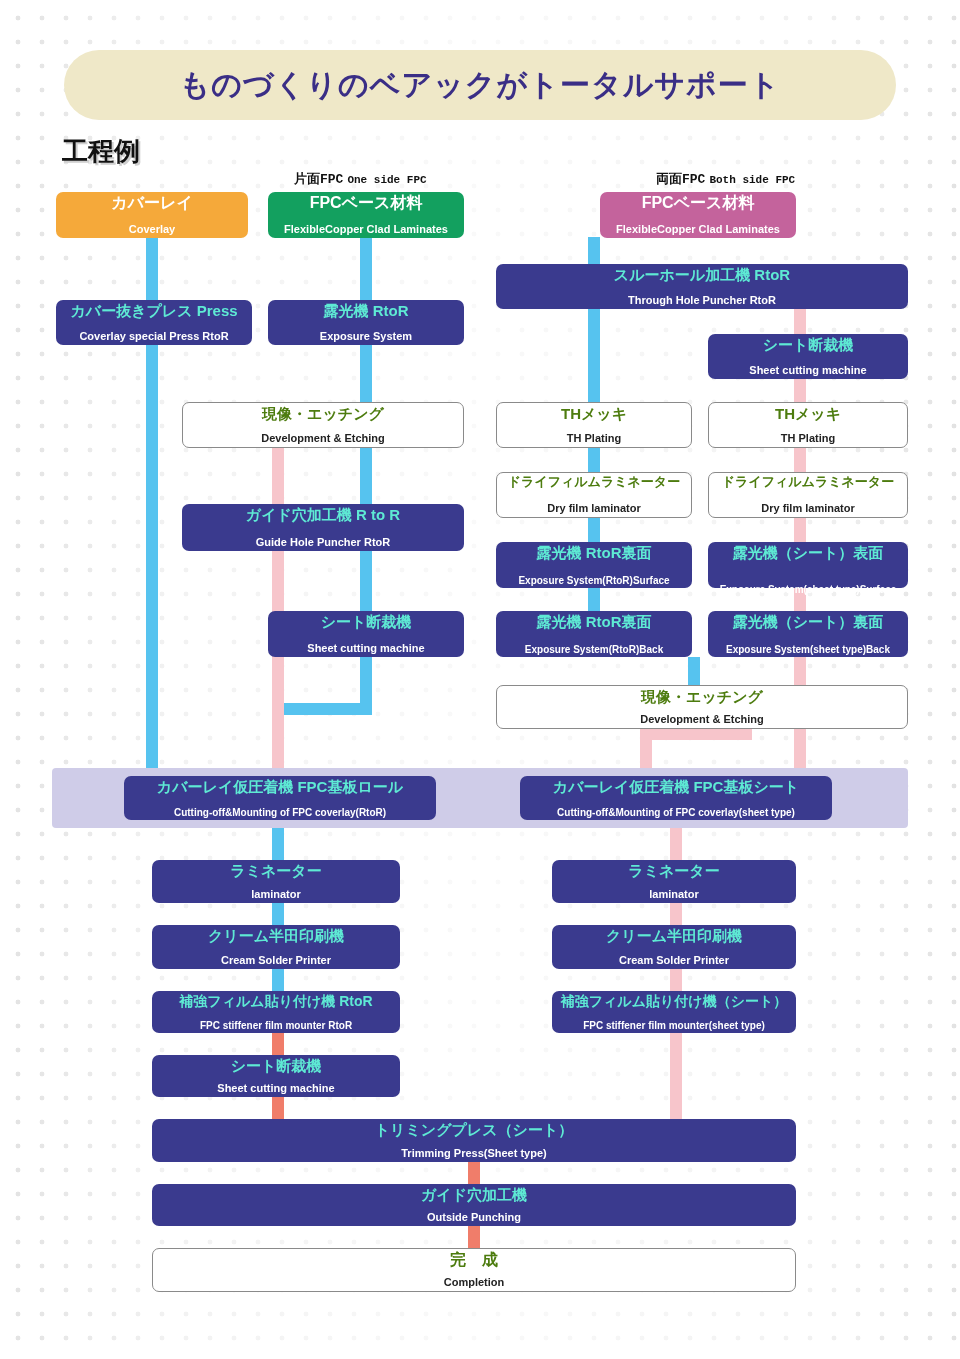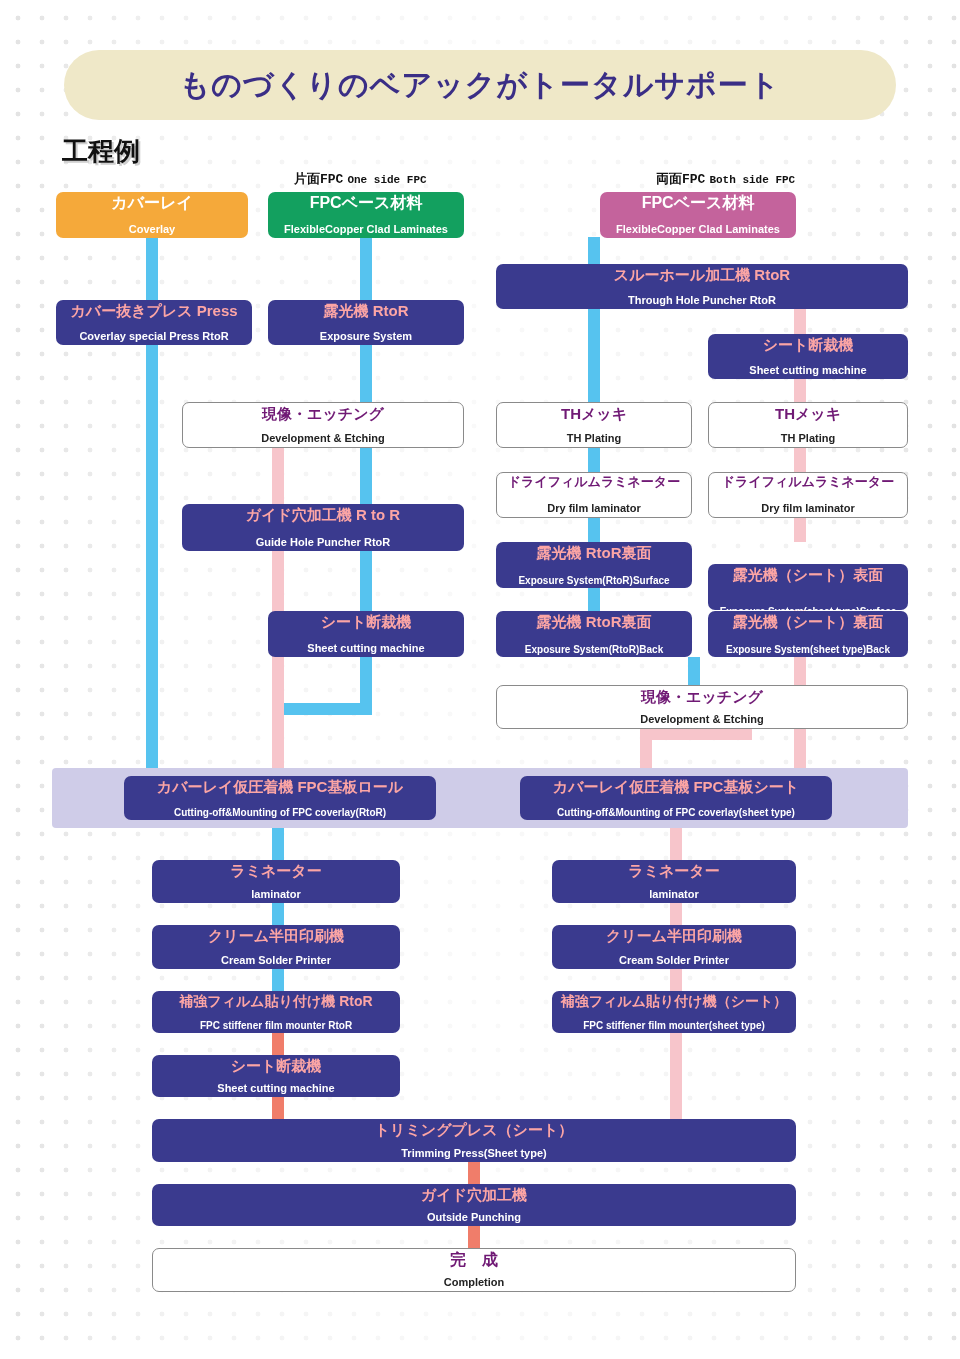--- a/index.html
+++ b/index.html
@@ -52,37 +52,37 @@
   
   .box{
     position:absolute; border-radius:7px;
     display:flex; flex-direction:column; align-items:center; justify-content:space-between;
     text-align:center; line-height:1.15; padding:2px 4px;
   }
   .box .jp{ font-weight:bold; white-space:nowrap; }
   .box .en{ font-weight:bold; white-space:nowrap; }
 
   .navy{ background:#3A3A8E; }
-  .navy .jp{ color:#fca5a5; font-size:15px; }
+  .navy .jp{ color:#5eead4; font-size:15px; }
   .navy .en{ color:#fff; font-size:11px; margin-top:1px; }
 
   .orange{ background:#F5A93A; }
   .orange .jp{ color:#fff; font-size:16px; }
   .orange .en{ color:#fff; font-size:11px; margin-top:2px; }
 
   .green{ background:#13A05F; }
   .green .jp{ color:#fff; font-size:16px; }
   .green .en{ color:#fff; font-size:11px; margin-top:2px; }
 
   .magenta{ background:#C4639C; }
   .magenta .jp{ color:#fff; font-size:16px; }
   .magenta .en{ color:#fff; font-size:11px; margin-top:2px; }
 
   .white{ background:#fff; border:1.5px solid #8a8a8a; }
-  .white .jp{ color:#701a75; font-size:15px; }
+  .white .jp{ color:#4d7c0f; font-size:15px; }
   .white .en{ color:#222; font-size:11px; margin-top:1px; }
 
   .band{
     position:absolute; background:#CFCCE8; border-radius:4px;
   }
 
   
   .line{ position:absolute; }
   .blue{ background:#56C3EF; }
   .pink{ background:#F7C5CB; }
@@ -209,21 +209,21 @@
   </div>
 
   <div class="box navy" style="left:182px; top:504px; width:282px; height:47px;">
     <div class="jp">ガイド穴加工機 R to R</div>
     <div class="en">Guide Hole Puncher RtoR</div>
   </div>
   <div class="box navy" style="left:496px; top:542px; width:196px; height:46px;">
     <div class="jp">露光機 RtoR裏面</div>
     <div class="en" style="font-size:10px;">Exposure System(RtoR)Surface</div>
   </div>
-  <div class="box navy" style="left:708px; top:564px; width:200px; height:46px;gap:22px;">
+  <div class="box navy" style="left:708px; top:542px; width:200px; height:46px;gap:22px;">
     <div class="jp">露光機（シート）表面</div>
     <div class="en" style="font-size:10px;">Exposure System(sheet type)Surface</div>
   </div>
 
   <div class="box navy" style="left:268px; top:611px; width:196px; height:46px;">
     <div class="jp">シート断裁機</div>
     <div class="en">Sheet cutting machine</div>
   </div>
   <div class="box navy" style="left:496px; top:611px; width:196px; height:46px;">
     <div class="jp">露光機 RtoR裏面</div>

